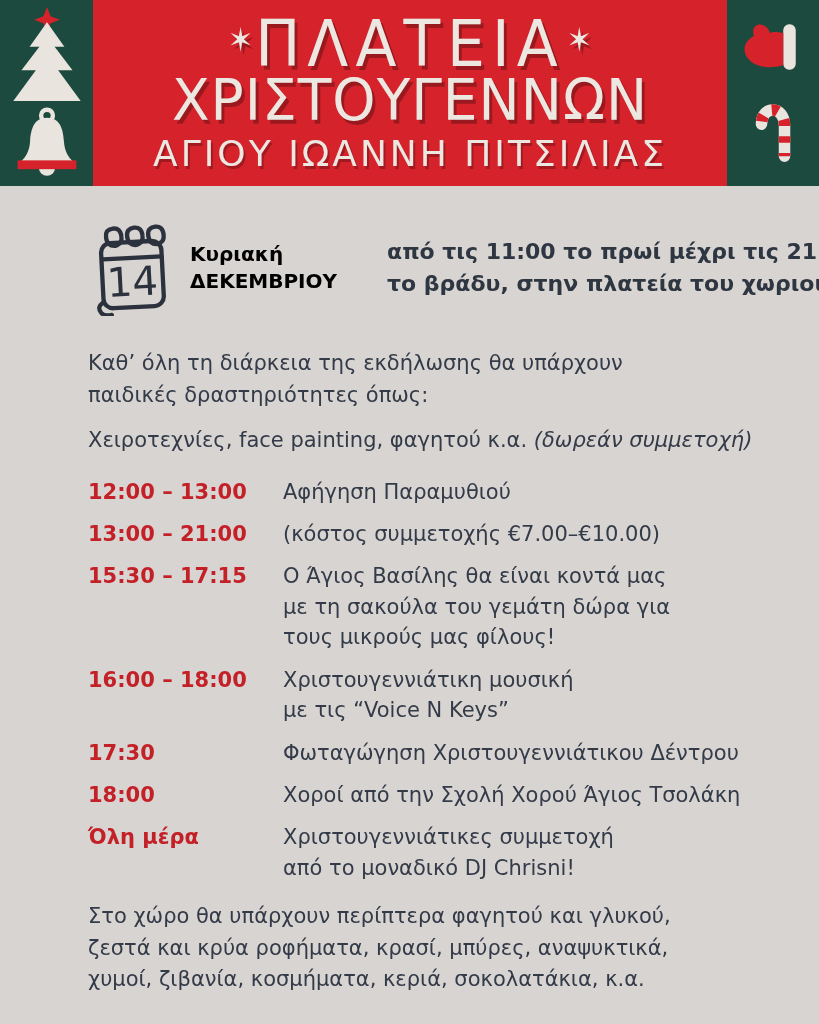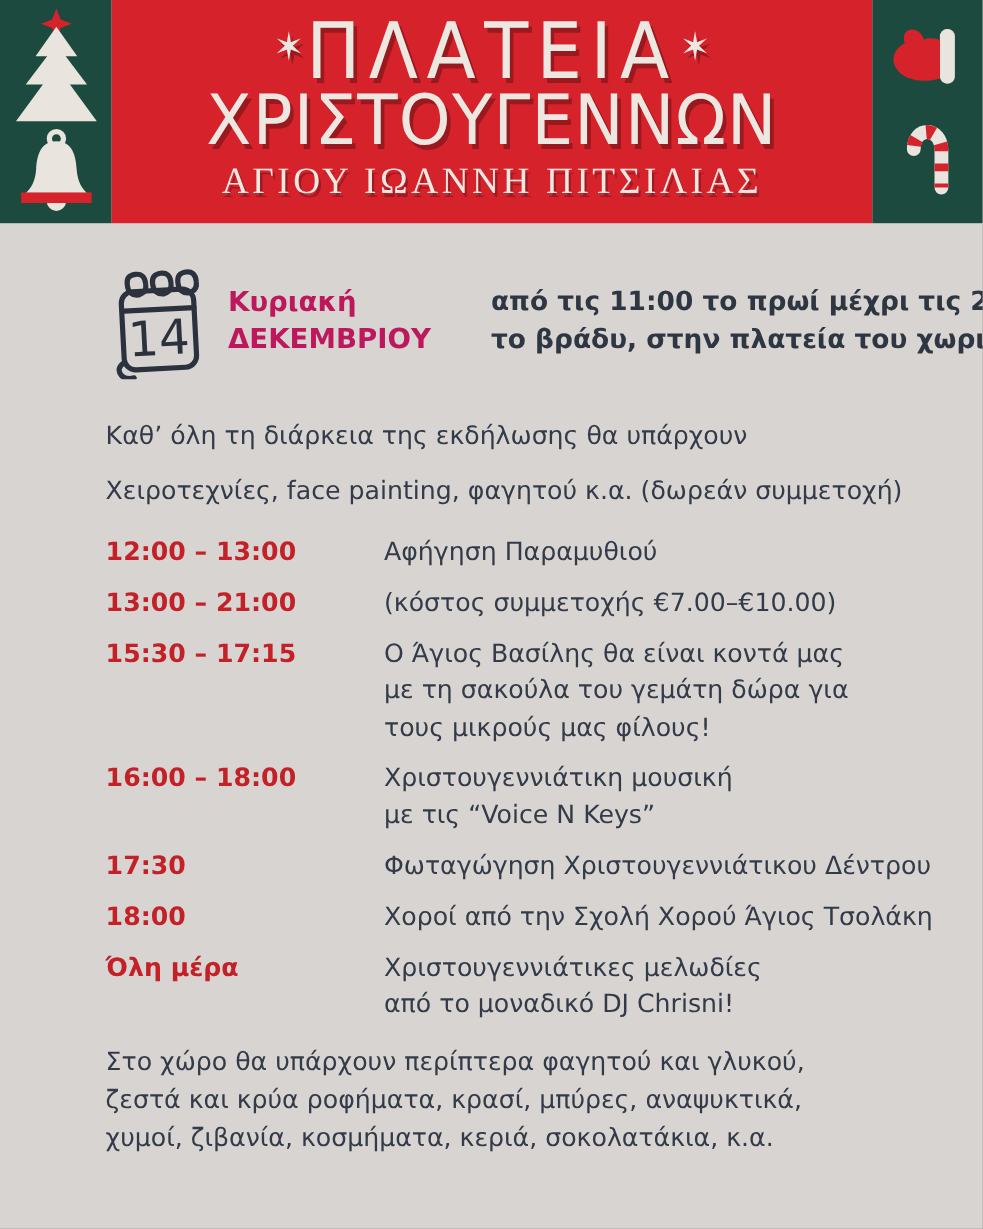--- a/index.html
+++ b/index.html
@@ -31,45 +31,44 @@
     white-space:nowrap;
   }
   .title-star{font-size:30px;vertical-align:14px;letter-spacing:0;padding:0 2px;}
   .title-line2{
     font-size:55px;letter-spacing:1px;line-height:1.0;
     transform:scaleY(1.05);transform-origin:top center;
     text-shadow:3px 4px 0 rgba(40,10,10,.35);
     white-space:nowrap;
   }
   .subtitle{
-    font-size:31px;letter-spacing:3px;margin-top:6px;
+    font-size:36px;letter-spacing:3px;margin-top:6px;
     text-shadow:2px 3px 0 rgba(40,10,10,.3);
     white-space:nowrap;
-    font-family:Liberation Serif, serif;
   }
   
   .date-row{
     display:flex;align-items:center;
     margin:30px 0 0 84px;
   }
   .cal-icon{flex:0 0 auto;}
-  .date-text{margin-left:14px;font-weight:bold;font-size:23px;line-height:1.35;color:#be185d;}
+  .date-text{margin-left:14px;font-weight:bold;font-size:20px;line-height:1.35;color:#000000;}
   .date-divider{
     width:3px;height:72px;background:#2e3642;border-radius:2px;
     margin:0 24px 0 26px;
   }
   .time-text{font-weight:bold;font-size:22px;line-height:1.45;color:#2e3642;white-space:nowrap;}
   
   .content{padding:0 40px 0 88px;}
   .intro{margin-top:28px;font-size:21px;line-height:1.5;}
   .activities{margin-top:14px;font-size:21px;line-height:1.5;}
-  .activities .note{}
+  .activities .note{font-style:italic;}
   
   .schedule{margin-top:20px;}
-  .sched-row{display:flex;margin-bottom:12px;gap:37px;}
+  .sched-row{display:flex;margin-bottom:12px;}
   .sched-time{
     flex:0 0 195px;font-weight:bold;font-size:21px;line-height:1.45;
     color:#c32127;white-space:nowrap;
   }
   .sched-desc{font-size:21px;line-height:1.45;}
   
   .vendors{margin-top:18px;font-size:21px;line-height:1.5;}
 </style>
 </head>
 <body>
@@ -147,20 +146,21 @@
     <div class="time-text">
       <div>από τις 11:00 το πρωί μέχρι τις 21:00</div>
       <div>το βράδυ, στην πλατεία του χωριού</div>
     </div>
   </div>
 
   <div class="content">
 
     <div class="intro">
       <div>Καθ’ όλη τη διάρκεια της εκδήλωσης θα υπάρχουν</div>
+      <div>παιδικές δραστηριότητες όπως:</div>
     </div>
 
     <div class="activities"><span>Χειροτεχνίες, face painting, φαγητού κ.α. </span><span class="note">(δωρεάν συμμετοχή)</span></div>
 
     <div class="schedule">
 
       <div class="sched-row">
         <div class="sched-time">12:00 – 13:00</div>
         <div class="sched-desc">
           <div>Αφήγηση Παραμυθιού</div>
@@ -201,21 +201,21 @@
       <div class="sched-row">
         <div class="sched-time">18:00</div>
         <div class="sched-desc">
           <div>Χοροί από την Σχολή Χορού Άγιος Τσολάκη</div>
         </div>
       </div>
 
       <div class="sched-row">
         <div class="sched-time">Όλη μέρα</div>
         <div class="sched-desc">
-          <div>Χριστουγεννιάτικες μελωδίες</div>
+          <div>Χριστουγεννιάτικες συμμετοχή</div>
           <div>από το μοναδικό DJ Chrisni!</div>
         </div>
       </div>
 
     </div>
 
     <div class="vendors">
       <div>Στο χώρο θα υπάρχουν περίπτερα φαγητού και γλυκού,</div>
       <div>ζεστά και κρύα ροφήματα, κρασί, μπύρες, αναψυκτικά,</div>
       <div>χυμοί, ζιβανία, κοσμήματα, κεριά, σοκολατάκια, κ.α.</div>

